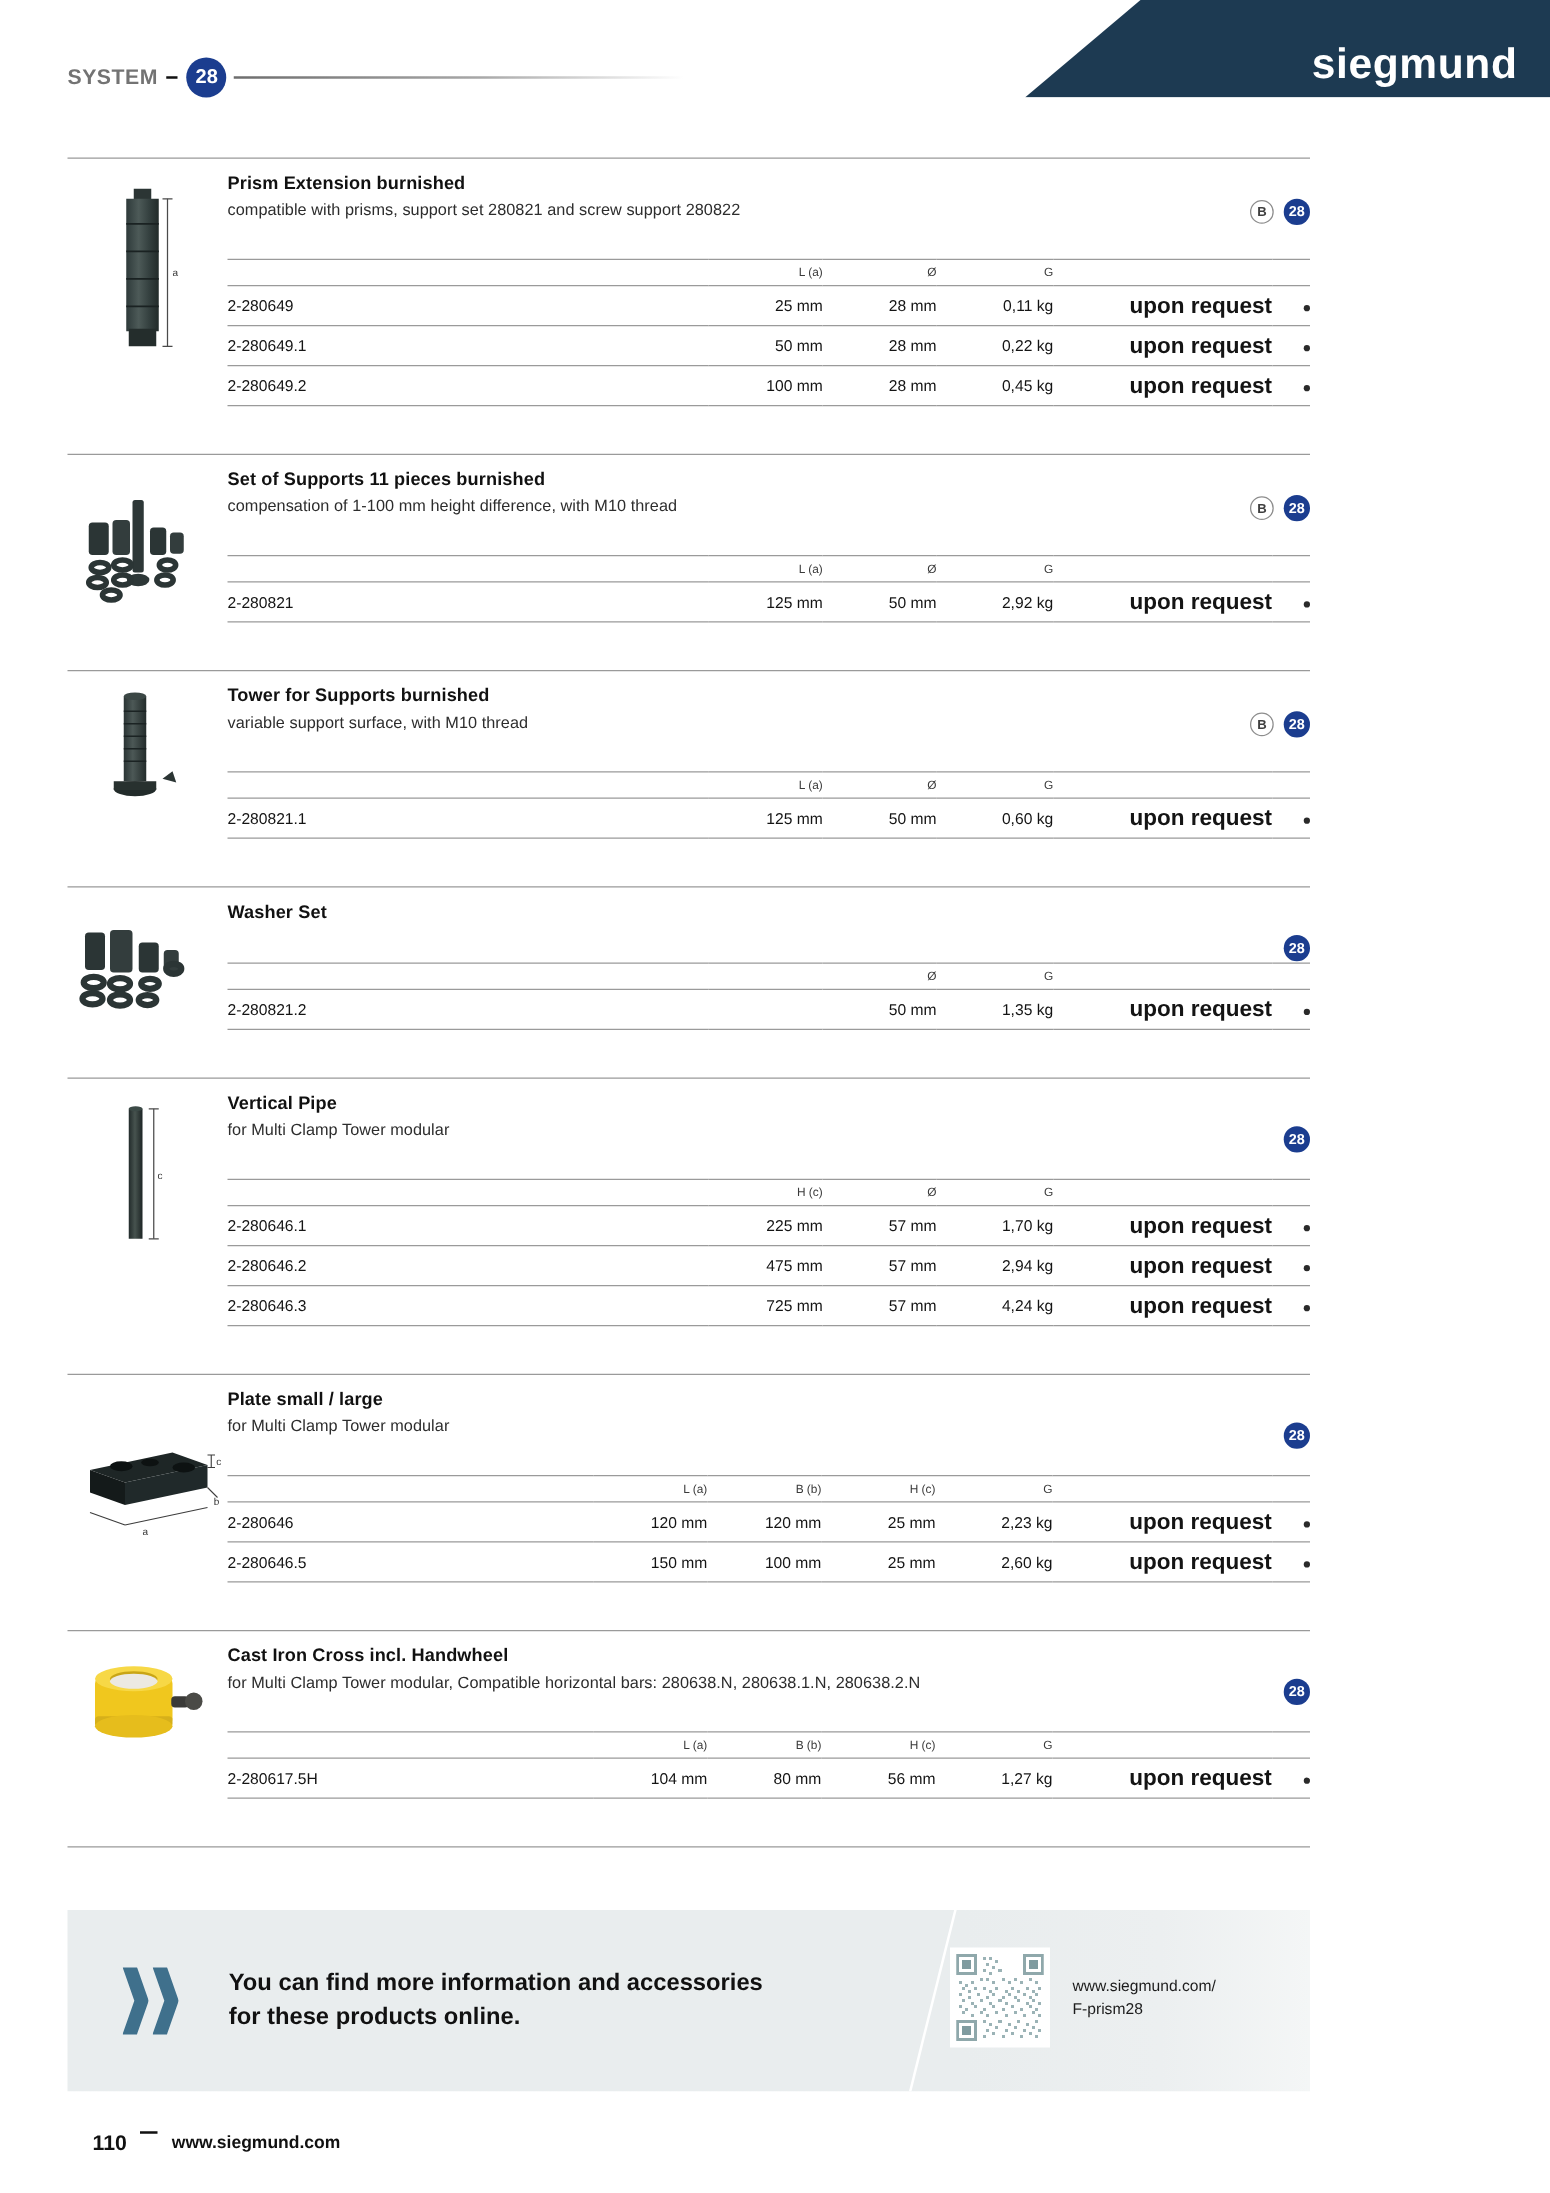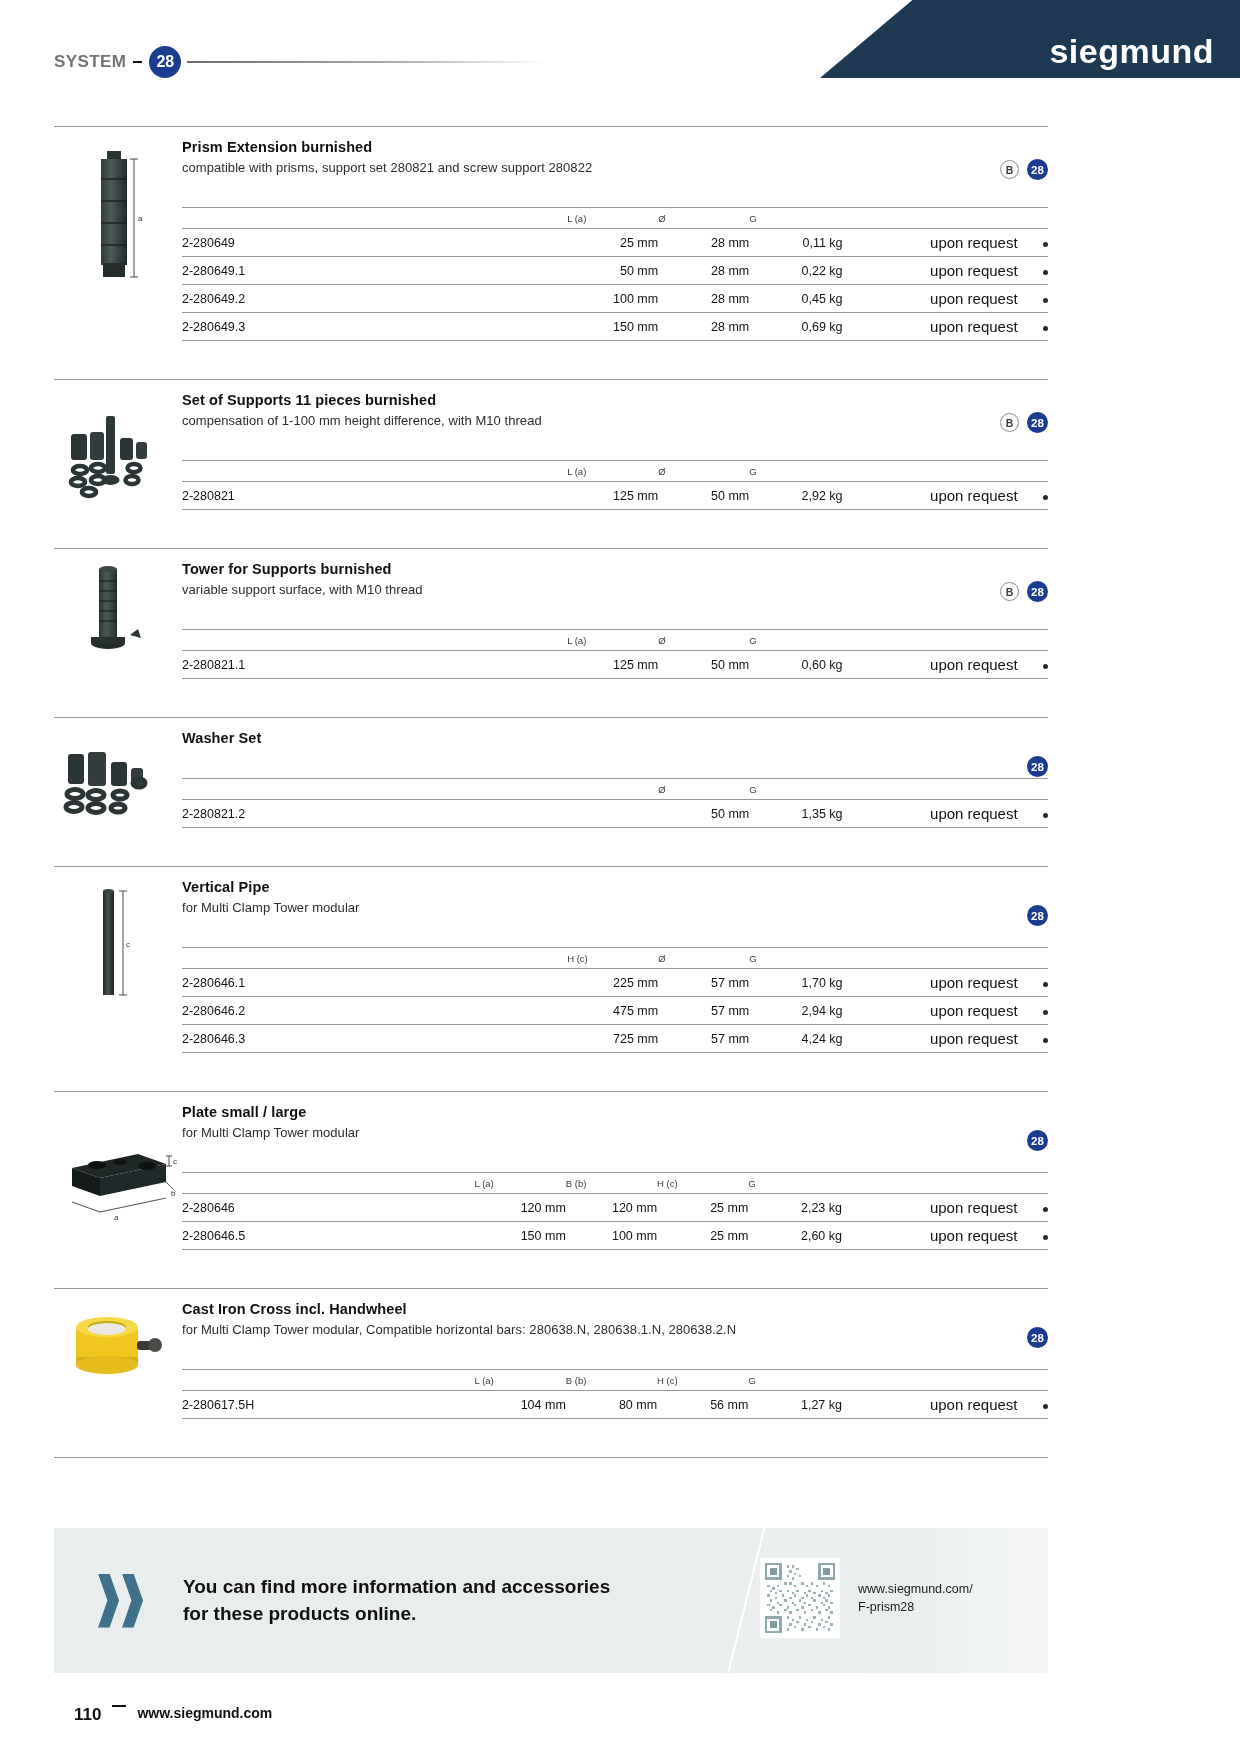--- a/index.html
+++ b/index.html
@@ -80,34 +80,34 @@
   .badge-28 {
     width: 21px; height: 21px; border-radius: 50%;
     background: #1b3d8f; color: #fff;
     font-size: 11.5px; font-weight: bold;
     display:flex; align-items:center; justify-content:center;
   }
 
   table.spec { width: 100%; border-collapse: collapse; }
   table.spec thead th {
     font-size: 9.5px; font-weight: normal; color: #3a3a3a;
-    padding: 5px 0 4px 0; text-align: left;
+    padding: 5px 0 4px 0; text-align: right;
     border-top: 1px solid #9a9a9a;
     border-bottom: 1px solid #9a9a9a;
   }
   table.spec thead th.c-art { text-align: left; }
   table.spec tbody td {
     font-size: 12.5px; color: #141414;
     padding: 5px 0 5px 0;
     border-bottom: 1px solid #9a9a9a;
     text-align: right;
     white-space: nowrap;
   }
   table.spec tbody td.c-art { text-align: left; font-size: 12.5px; }
-  table.spec tbody td.c-price { font-weight: normal; font-size: 15px; padding-right: 0; }
+  table.spec tbody td.c-price { font-weight: bold; font-size: 18px; padding-right: 0; }
   table.spec tbody td.c-dot { text-align: right; width: 22px; }
   .dot { display:inline-block; width:5px; height:5px; border-radius:50%; background:#2a2a2a; }
 
   .w-art   { width: 330px; }
   .w-dim   { width: 78px; }
   .w-g     { width: 80px; }
   .w-price { width: 150px; }
   .w-dot   { width: 26px; }
 
   
@@ -234,28 +234,20 @@
                 <td>28 mm</td>
                 <td>0,22 kg</td>
                 <td class="c-price">upon request</td>
                 <td class="c-dot"><span class="dot"></span></td>
               </tr>
               <tr>
                 <td class="c-art">2-280649.2</td>
                 <td>100 mm</td>
                 <td>28 mm</td>
                 <td>0,45 kg</td>
-                <td class="c-price">upon request</td>
-                <td class="c-dot"><span class="dot"></span></td>
-              </tr>
-              <tr>
-                <td class="c-art">2-280649.3</td>
-                <td>150 mm</td>
-                <td>28 mm</td>
-                <td>0,69 kg</td>
                 <td class="c-price">upon request</td>
                 <td class="c-dot"><span class="dot"></span></td>
               </tr>
             </tbody>
           </table>
         </div>
       </div>
     </div>
 
     <div class="section" style="margin-top:22px;">

